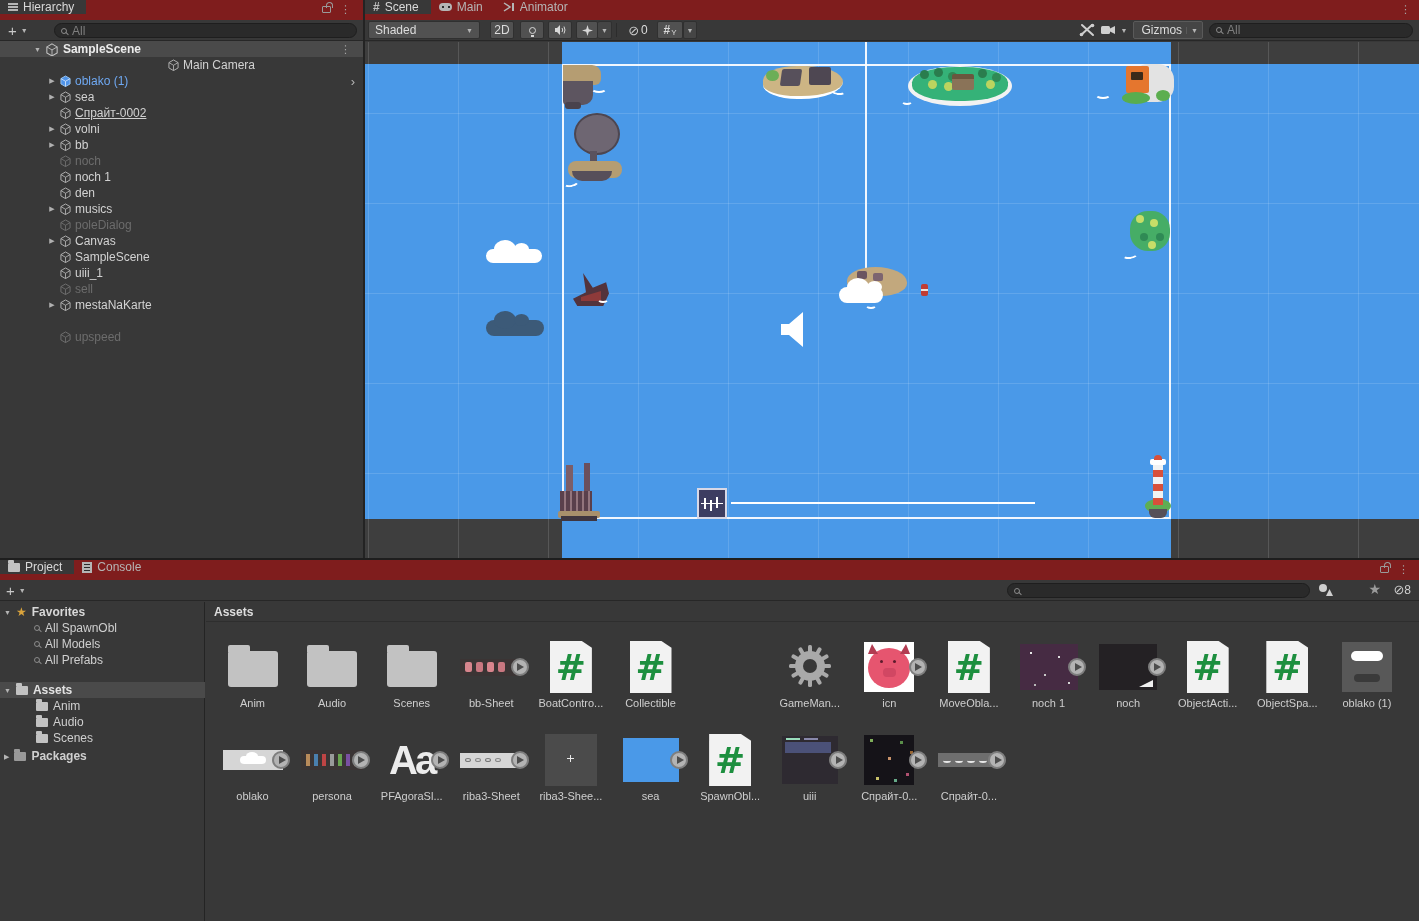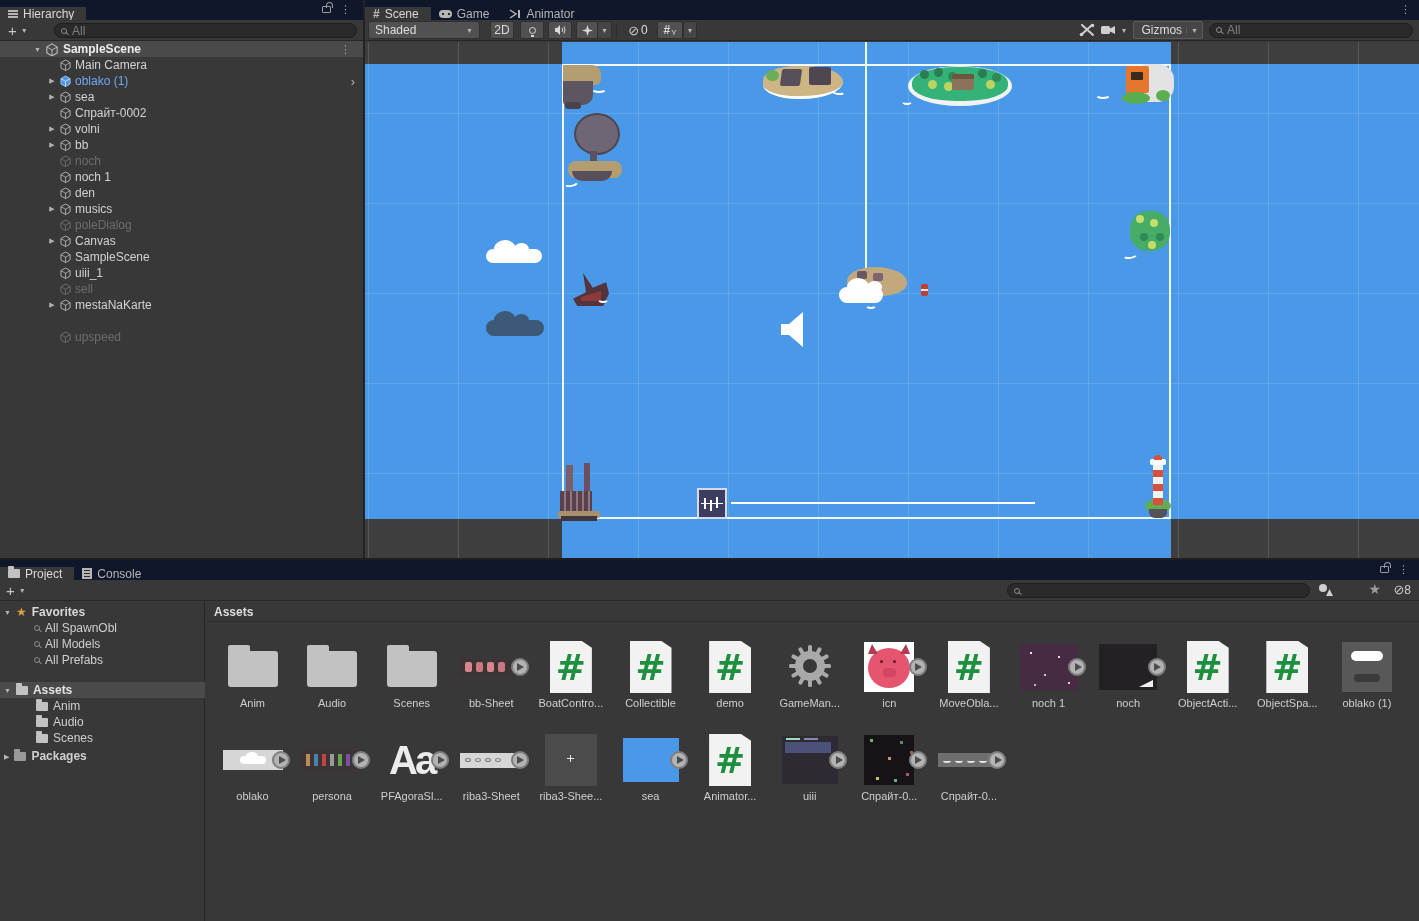--- a/index.html
+++ b/index.html
@@ -1,20 +1,20 @@
 <!DOCTYPE html>
 <html><head>
 <meta charset="utf-8">
 <style>
   *{margin:0;padding:0;box-sizing:border-box}
   html,body{width:1419px;height:921px;overflow:hidden}
   body{background:#232323;font-family:"Liberation Sans",sans-serif;font-size:12px;color:#cfcfcf;position:relative}
   .abs{position:absolute}
   .panel{position:absolute;background:#383838}
-  .tabbar{position:absolute;left:0;top:0;right:0;height:28px;background:#0f172a;display:flex;align-items:center;border-bottom:1px solid #232323}
+  .tabbar{position:absolute;left:0;top:0;right:0;height:28px;background:#7f1d1d;display:flex;align-items:flex-start;border-bottom:1px solid #232323}
   .tab{display:flex;align-items:center;gap:5px;padding:0 12px 0 8px;color:#b5b5b5;font-size:12px;cursor:default}
   .tab.active{background:#383838;color:#d9d9d9}
   .toolbar{position:absolute;left:0;top:20px;right:0;height:21px;background:#383838;border-bottom:1px solid #272727;display:flex;align-items:center}
   .search{height:15px;background:#2a2a2a;border:1px solid #1e1e1e;border-radius:8px;display:flex;align-items:center;padding:0 6px;gap:5px;color:#7f7f7f}
   .mag{width:6px;height:6px;border:1px solid #8a8a8a;border-radius:50%;position:relative;flex:0 0 auto}
   .mag::after{content:'';position:absolute;width:4px;height:1px;background:#8a8a8a;right:-3px;bottom:-1px;transform:rotate(45deg)}
   .kebab{color:#a5a5a5;font-size:11px;line-height:1;letter-spacing:0}
   .lock{width:9px;height:7px;border:1px solid #9a9a9a;border-radius:1px;position:relative}
   .lock::before{content:'';position:absolute;top:-5px;left:2px;width:5px;height:5px;border:1px solid #9a9a9a;border-bottom:none;border-radius:4px 4px 0 0;transform:translateX(1px)}
   .caret{font-size:7px;color:#b4b4b4;line-height:1}
@@ -106,21 +106,21 @@
   <div style="position:absolute;left:0;top:41px;right:0;bottom:0" id="hierarchy-tree">
     <div class="rootrow" style="top:0">
       <span class="caret" style="margin-left:34px">▼</span>
       <svg width="12" height="13" viewBox="0 0 14 15" style="margin-left:5px">
           <path d="M7 1 13 4.5 13 11.5 7 15 1 11.5 1 4.5Z" fill="none" stroke="#c6c6c6" stroke-width="1.2"></path>
           <path d="M1 4.5 7 8 13 4.5 M7 8 7 15" fill="none" stroke="#c6c6c6" stroke-width="1"></path>
         </svg>
       <span style="margin-left:5px;font-weight:bold;color:#ececec">SampleScene</span>
       <span class="kebab" style="position:absolute;right:12px">⋮</span>
     </div>
-  <div class="hrow" style="top: 16px;">
+  <div class="hrow" style="top: 16px; justify-content: center;">
         <span class="car"></span>
         <svg width="11" height="12" viewBox="0 0 12 13" style="margin-left:2px;flex:0 0 auto">
           <path d="M6 1 11 3.9 11 9.7 6 12.6 1 9.7 1 3.9Z" fill="none" stroke="#b8b8b8" stroke-width="1"></path>
           <path d="M1 3.9 6 6.8 11 3.9 M6 6.8 6 12.6" fill="none" stroke="#b8b8b8" stroke-width=".9"></path>
         </svg>
         <span class="hlabel">Main Camera</span>
       </div>
       <div class="hrow" style="top: 32px;">
         <span class="car">▶</span>
         <svg width="11" height="12" viewBox="0 0 12 13" style="margin-left:2px;flex:0 0 auto">
@@ -131,21 +131,21 @@
         <span class="chev">›</span>
       </div>
       <div class="hrow" style="top: 48px;">
         <span class="car">▶</span>
         <svg width="11" height="12" viewBox="0 0 12 13" style="margin-left:2px;flex:0 0 auto">
           <path d="M6 1 11 3.9 11 9.7 6 12.6 1 9.7 1 3.9Z" fill="none" stroke="#b8b8b8" stroke-width="1"></path>
           <path d="M1 3.9 6 6.8 11 3.9 M6 6.8 6 12.6" fill="none" stroke="#b8b8b8" stroke-width=".9"></path>
         </svg>
         <span class="hlabel">sea</span>
       </div>
-      <div class="hrow" style="top: 64px;">
+      <div class="hrow" style="top: 64px; text-decoration: underline;">
         <span class="car"></span>
         <svg width="11" height="12" viewBox="0 0 12 13" style="margin-left:2px;flex:0 0 auto">
           <path d="M6 1 11 3.9 11 9.7 6 12.6 1 9.7 1 3.9Z" fill="none" stroke="#b8b8b8" stroke-width="1"></path>
           <path d="M1 3.9 6 6.8 11 3.9 M6 6.8 6 12.6" fill="none" stroke="#b8b8b8" stroke-width=".9"></path>
         </svg>
         <span class="hlabel">Спрайт-0002</span>
       </div>
       <div class="hrow" style="top: 80px;">
         <span class="car">▶</span>
         <svg width="11" height="12" viewBox="0 0 12 13" style="margin-left:2px;flex:0 0 auto">
@@ -256,21 +256,21 @@
 <div class="panel" style="left:365px;top:0;width:1054px;height:558px">
   <div class="tabbar">
     <div class="tab active">
       <span style="color:#bdbdbd;font-weight:bold">#</span>
       <span>Scene</span>
     </div>
     <div class="tab">
       <span style="width:13px;height:8px;background:#b5b5b5;border-radius:4px;position:relative;display:inline-block">
           <i style="position:absolute;left:3px;top:3px;width:2px;height:2px;background:#2b2b2b;box-shadow:6px 0 0 #2b2b2b"></i>
         </span>
-      <span>Game</span>
+      <span>Main</span>
     </div>
     <div class="tab">
       <svg width="12" height="10" viewBox="0 0 12 10">
           <path d="M1 1 L7 5 L1 9" fill="none" stroke="#b5b5b5" stroke-width="1.5"></path>
           <rect x="9" y="1" width="2" height="8" fill="#b5b5b5"></rect>
         </svg>
       <span>Animator</span>
     </div>
     <div style="position:absolute;right:8px;top:4px" class="kebab">⋮</div>
   </div>
@@ -539,26 +539,20 @@
         <div class="thumb">
           <div class="t-script"></div>
         </div>
         <div class="alabel">BoatContro...</div>
       </div>
       <div class="asset" style="left: 611px; top: 80px; pointer-events: auto;">
         <div class="thumb">
           <div class="t-script"></div>
         </div>
         <div class="alabel">Collectible</div>
-      </div>
-      <div class="asset" style="left: 690.6px; top: 80px; pointer-events: auto;">
-        <div class="thumb">
-          <div class="t-script"></div>
-        </div>
-        <div class="alabel">demo</div>
       </div>
       <div class="asset" style="left: 770.2px; top: 80px; pointer-events: auto;">
         <div class="thumb">
           <div><svg width="46" height="46" viewBox="0 0 46 46">
               <g fill="#a9a9a9">
                 <circle cx="23" cy="23" r="15"></circle>
                 <g>
                   <rect x="21" y="2" width="4" height="8" rx="1.5" transform="rotate(0 23 23)"></rect>
                   <rect x="21" y="2" width="4" height="8" rx="1.5" transform="rotate(30 23 23)"></rect>
                   <rect x="21" y="2" width="4" height="8" rx="1.5" transform="rotate(60 23 23)"></rect>
@@ -688,21 +682,21 @@
         <div class="thumb">
           <div class="t-sea"></div>
           <span class="play"></span>
         </div>
         <div class="alabel">sea</div>
       </div>
       <div class="asset" style="left: 690.6px; top: 173px; pointer-events: auto;">
         <div class="thumb">
           <div class="t-script"></div>
         </div>
-        <div class="alabel">Animator...</div>
+        <div class="alabel">SpawnObl...</div>
       </div>
       <div class="asset" style="left: 770.2px; top: 173px; pointer-events: auto;">
         <div class="thumb">
           <div class="t-ui">
             <i></i>
           </div>
           <span class="play"></span>
         </div>
         <div class="alabel">uiii</div>
       </div>

